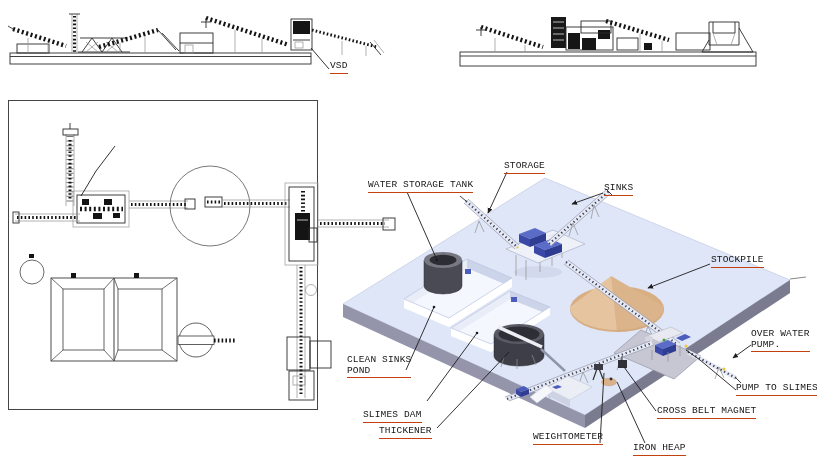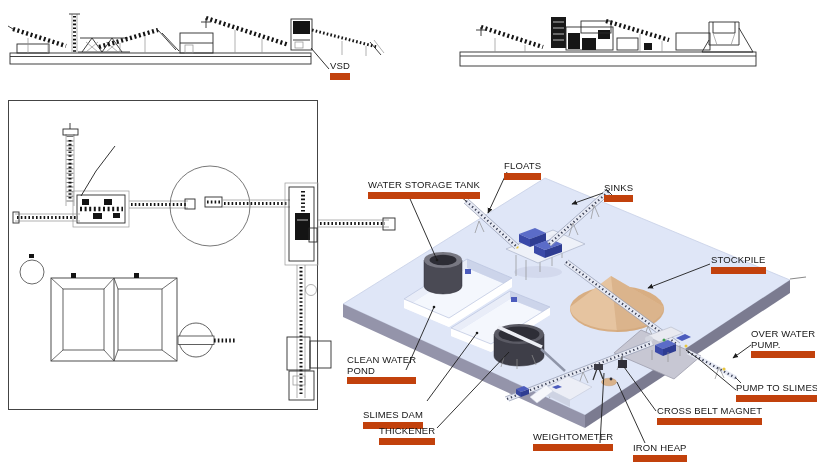--- a/index.html
+++ b/index.html
@@ -13,21 +13,21 @@
   .beltS{stroke:var(--line-dark);stroke-width:3;stroke-dasharray:1.6 2.2;fill:none;}
   .rung{stroke:#777;stroke-width:7;stroke-dasharray:1 3.6;fill:none;}
   .leader{stroke:#1c1c1c;stroke-width:.9;fill:none;}
   
   .ibb{stroke:#e7eaf4;stroke-width:5;fill:none;}
   .ibe{stroke:#9aa2b8;stroke-width:.8;fill:none;}
   .ibd{stroke:#3c4258;stroke-width:2.2;stroke-dasharray:1.3 2.8;fill:none;}
   
   .lbl{position:absolute;font-size:9.5px;line-height:10.5px;color:#161616;
        letter-spacing:.15px;white-space:nowrap;z-index:5;}
-  .lbl.ul{border-bottom:7px solid #c2410c;padding-bottom:1px;}
+  .lbl.ul{border-bottom:1px solid #c2410c;padding-bottom:1px;font-family:Liberation Mono, monospace;}
   .lbl span{display:block;}
 </style>
 </head>
 <body>
 
 <div class="canvas">
 
 <svg width="817" height="476" viewBox="0 0 817 476">
   <defs>
     <marker id="arr" viewBox="0 0 10 10" refX="8" refY="5" markerWidth="7" markerHeight="7" orient="auto-start-reverse">
@@ -329,21 +329,21 @@
 <div class="lbl ul" style="left:330px;top:61px;">
   <span>VSD</span>
     </div>
 
 
 <div class="lbl ul" style="left:368px;top:180px;">
   <span>WATER STORAGE TANK</span>
     </div>
 
 <div class="lbl ul" style="left:504px;top:161px;">
-  <span>FLOATS</span>
+  <span>STORAGE</span>
     </div>
 
 <div class="lbl ul" style="left:604px;top:183px;">
   <span>SINKS</span>
     </div>
 
 <div class="lbl ul" style="left:711px;top:255px;">
   <span>STOCKPILE</span>
     </div>
 
@@ -362,21 +362,21 @@
 
 <div class="lbl ul" style="left:533px;top:432px;">
   <span>WEIGHTOMETER</span>
     </div>
 
 <div class="lbl ul" style="left:633px;top:443px;">
   <span>IRON HEAP</span>
     </div>
 
 <div class="lbl ul" style="left:347px;top:355px;">
-  <span>CLEAN WATER</span>
+  <span>CLEAN SINKS</span>
   <span>POND</span>
     </div>
 
 <div class="lbl ul" style="left:363px;top:398px;margin-top:12px;">
   <span>SLIMES DAM</span>
     </div>
 
 <div class="lbl ul" style="left:379px;top:426px;">
   <span>THICKENER</span>
     </div>

